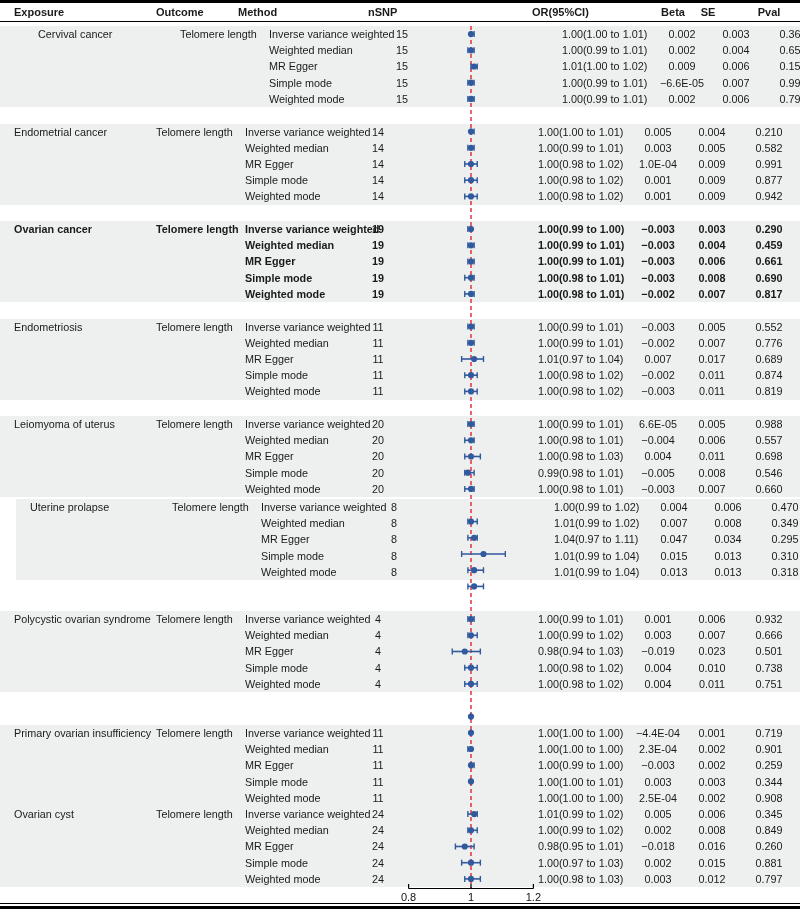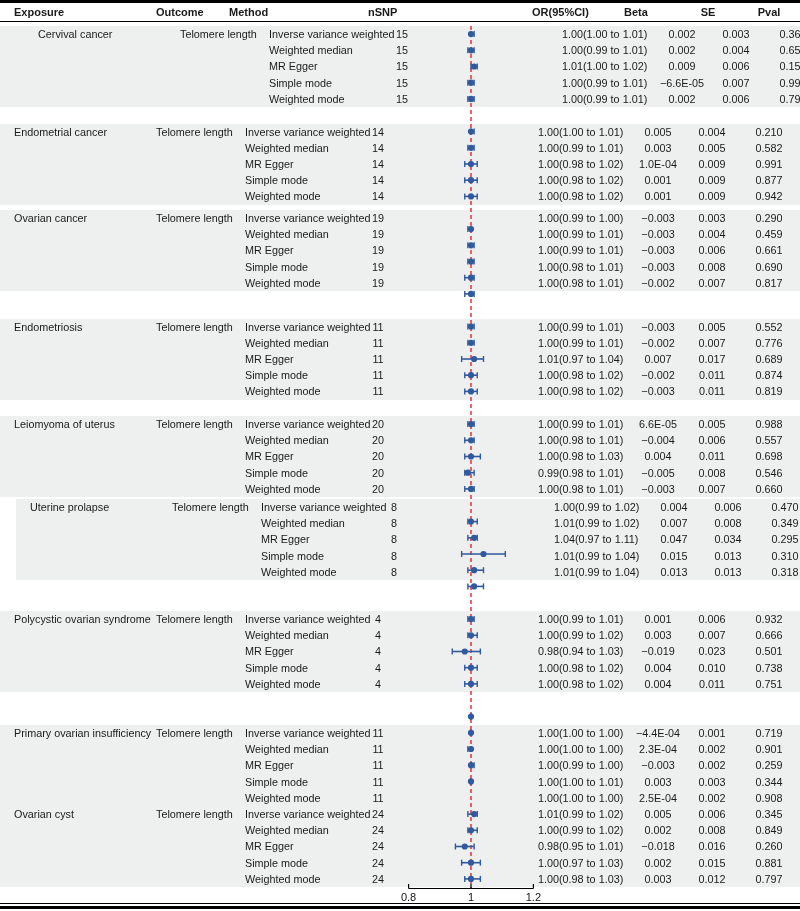--- a/index.html
+++ b/index.html
@@ -9,24 +9,24 @@
   }
   .rule{position:absolute;left:0;width:800px;background:#000;}
   #rule-top{top:0;height:2.5px;}
   #rule-header{top:20.5px;height:1.5px;}
   #rule-bottom-thin{top:903px;height:1px;}
   #rule-bottom-thick{top:906px;height:3px;}
   #header{position:absolute;top:2.5px;left:0;width:741px;height:18px;}
   #header span{position:absolute;top:0;height:18px;line-height:18px;font-weight:bold;font-size:11px;white-space:nowrap;}
   .h-exposure{left:14px;}
   .h-outcome{left:156px;}
-  .h-method{left:229px;}
+  .h-method{left:238px;}
   .h-nsnp{left:368px;}
   .h-or{left:532px;}
-  .h-beta{left:624px;width:72px;text-align:left;}
+  .h-beta{left:637px;width:72px;text-align:center;}
   .h-se{left:688px;width:40px;text-align:center;}
   .h-pval{left:745px;width:48px;text-align:center;}
   .block{position:absolute;left:0;width:800px;height:81px;background:#edf0ee;}
   .row{position:relative;width:800px;height:16.2px;font-size:10.8px;}
   .row span{position:absolute;top:0;height:16.2px;line-height:16.2px;white-space:nowrap;}
   .c-exposure{left:14px;}
   .c-outcome{left:156px;}
   .c-method{left:245px;}
   .c-nsnp{left:362px;width:32px;text-align:center;}
   .c-or{left:538px;}
@@ -136,21 +136,21 @@
         </div>
         <div class="row">
           <span class="c-method">Weighted mode</span>
           <span class="c-nsnp">14</span>
           <span class="c-or">1.00(0.98 to 1.02)</span>
           <span class="c-beta">0.001</span>
           <span class="c-se">0.009</span>
           <span class="c-pval">0.942</span>
         </div>
       </div>
-      <div class="block" style="top: 210px;">
+      <div class="block" style="top: 221px; font-weight: bold;">
         <div class="row">
           <span class="c-exposure">Ovarian cancer</span>
           <span class="c-outcome">Telomere length</span>
           <span class="c-method">Inverse variance weighted</span>
           <span class="c-nsnp">19</span>
           <span class="c-or">1.00(0.99 to 1.00)</span>
           <span class="c-beta">−0.003</span>
           <span class="c-se">0.003</span>
           <span class="c-pval">0.290</span>
         </div>

